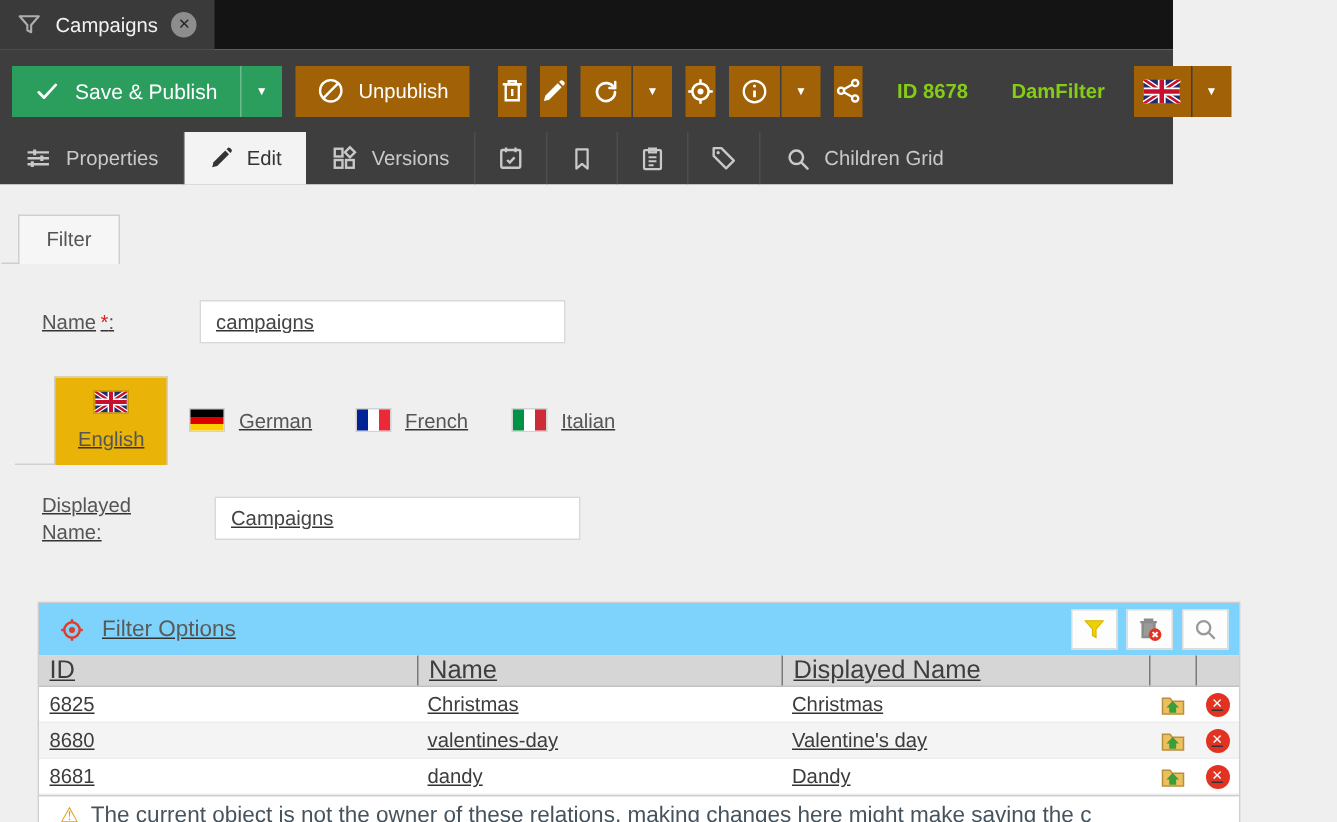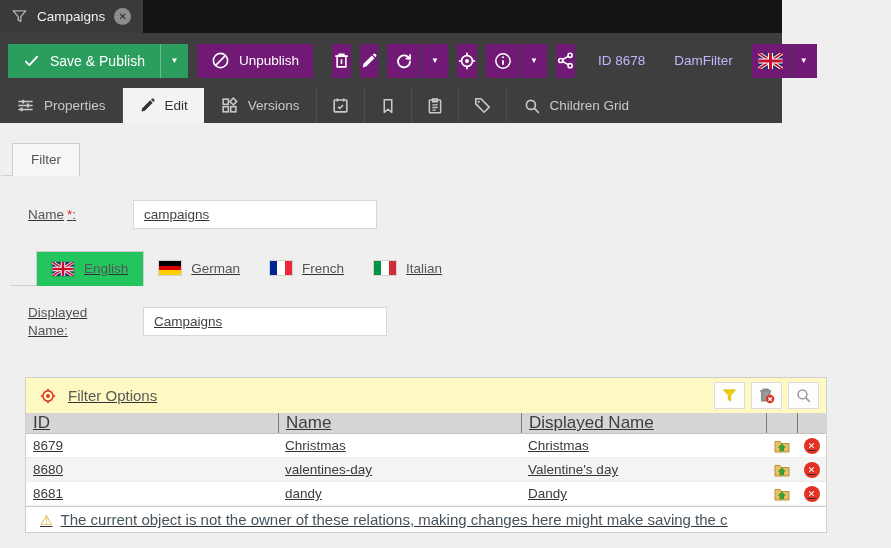--- a/index.html
+++ b/index.html
@@ -16,30 +16,30 @@
   .doc-tab { background: #3a3a3a; display: flex; align-items: center; gap: 9px; padding: 0 12px 0 11px; }
   .doc-tab-label { color: #f2f2f2; font-size: 13.5px; }
   .doc-tab-close {
     width: 17px; height: 17px; border-radius: 50%; background: #8d8d8d;
     color: #262626; font-size: 10px; font-weight: bold;
     display: flex; align-items: center; justify-content: center; cursor: pointer;
   }
 
   
   .toolbar { height: 55px; background: #3e3e3e; display: flex; align-items: center; padding: 0 8px; gap: 9px; flex: none; }
-  .btn { height: 34px; border: none; background: #701a75; color: #fff; display: flex; align-items: center; cursor: pointer; font-family: inherit; }
+  .btn { height: 34px; border: none; background: #a16207; color: #fff; display: flex; align-items: center; cursor: pointer; font-family: inherit; }
   .split { display: flex; align-items: stretch; height: 34px; flex: none; }
   .split .btn { height: 34px; }
   .btn-green { background: #2b9e5e; padding: 0 15px; gap: 10px; font-size: 14px; }
   .split-green .arrow { background: #2b9e5e; width: 28px; justify-content: center; border-left: 1px solid rgba(255,255,255,.3); }
   .split-dark .arrow { width: 27px; justify-content: center; border-left: 1px solid #3e3e3e; }
   .btn-unpublish { padding: 0 14px; gap: 9px; font-size: 13.5px; }
   .icon-btn { width: 34px; justify-content: center; }
   .caret { font-size: 8px; color: #fff; line-height: 1; }
-  .tb-meta { color: #c4b5fd; font-size: 13.5px; flex: none; }
+  .tb-meta { color: #84cc16; font-size: 13.5px; flex: none; font-weight: bold; }
   .ml14 { margin-left: 14px; } .ml20 { margin-left: 20px; } .ml10 { margin-left: 10px; }
   .flag-btn { width: 38px; justify-content: center; }
   .icn { display: flex; align-items: center; justify-content: center; flex: none; }
   .icn svg { display: block; }
 
   
   .tabstrip { height: 35px; background: #3e3e3e; display: flex; align-items: stretch; flex: none; }
   .tab { display: flex; align-items: center; gap: 9px; padding: 0 16px; color: #c9c9c9; font-size: 13.5px; border-right: 1px solid #4d4d4d; cursor: pointer; }
   .tab.icon-only { padding: 0 14px; }
   .tab.active { background: #f3f3f3; color: #333; border-right: none; }
@@ -63,31 +63,31 @@
   .req { color: #d22; margin-left: 3px; }
   .text-input {
     width: 244px; height: 29px; border: 1px solid #d8d8d8; background: #fff;
     font-family: inherit; font-size: 13.5px; color: #444; padding: 0 10px;
   }
   .row-displayed .text-input { margin-left: 10px; }
 
   
   .lang-tabs { display: flex; margin: 22px 0 0 36px; align-items: stretch; }
   .lang-tab { display: flex; align-items: center; gap: 10px; padding: 9px 15px 10px; font-size: 13.5px; color: #555; cursor: pointer; position: relative; }
-  .lang-tab.active { background: #22c55e; border: 1px solid #cfcfcf; border-bottom: none; }
+  .lang-tab.active { background: #eab308; border: 1px solid #cfcfcf; border-bottom: none; flex-direction: column; }
   .lang-tab.active::before { content:""; position:absolute; left:-27px; bottom:0; width:26px; height:1px; background:#cfcfcf; }
   .flag { width: 22px; height: 14px; display: block; flex: none; box-shadow: 0 0 0 1px rgba(0,0,0,.12); }
   .flag svg { display: block; width: 100%; height: 100%; }
   .flag-de { background: linear-gradient(#000 0 33.4%, #dd0000 33.4% 66.7%, #ffce00 66.7% 100%); }
   .flag-fr { background: linear-gradient(90deg, #002395 0 33.4%, #fff 33.4% 66.7%, #ed2939 66.7% 100%); }
   .flag-it { background: linear-gradient(90deg, #009246 0 33.4%, #fff 33.4% 66.7%, #ce2b37 66.7% 100%); }
 
   
   .panel { width: 802px; margin: 38px 0 0 25px; border: 1px solid #cfcfcf; background: #fff; }
-  .panel-header { height: 35px; display: flex; align-items: center; background: #fef9c3; padding: 0 7px 0 13px; }
+  .panel-header { height: 35px; display: flex; align-items: center; background: #7dd3fc; padding: 0 7px 0 13px; }
   .panel-title { font-size: 15px; color: #5a5a5a; margin-left: 11px; }
   .panel-spacer { flex: 1; }
   .tool-btn { width: 31px; height: 27px; background: #fdfdfd; border: 1px solid #dcdcdc; display: flex; align-items: center; justify-content: center; margin-left: 6px; cursor: pointer; }
 
   .grid-header { height: 21px; background: #d6d6d6; display: flex; align-items: stretch; font-size: 17px; color: #3e3e3e; border-bottom: 1px solid #c2c2c2; }
   .gh-cell { display: flex; align-items: center; padding-left: 7px; cursor: pointer; }
   .gh-cell + .gh-cell { border-left: 1px solid #7a7a7a; }
   .c-id { width: 252px; } .c-name { width: 243px; } .c-disp { width: 245px; }
   .c-a1 { width: 31px; } .c-a2 { width: 29px; }
 
@@ -396,21 +396,21 @@
 
       <div class="grid-header">
         <div class="gh-cell c-id">ID</div>
         <div class="gh-cell c-name">Name</div>
         <div class="gh-cell c-disp">Displayed Name</div>
         <div class="gh-cell c-a1"></div>
         <div class="gh-cell c-a2"></div>
       </div>
 
       <div class="grid-row">
-        <div class="g-cell c-id">8679</div>
+        <div class="g-cell c-id">6825</div>
         <div class="g-cell c-name">Christmas</div>
         <div class="g-cell c-disp">Christmas</div>
         <div class="g-act c-a1">
           <span class="icn">
             <svg width="16" height="16" viewBox="0 0 16 16">
                 <path fill="#ecc05e" stroke="#b9903a" stroke-width="1" d="M1 3.5h5l1.5 2H15v8.5H1z"></path>
                 <path fill="#3b9e3b" d="M6.7 13.2V9.6H4.8L9 5.4l4.2 4.2h-1.9v3.6z" transform="translate(-1.2 0)"></path>
               </svg>
           </span>
         </div>

